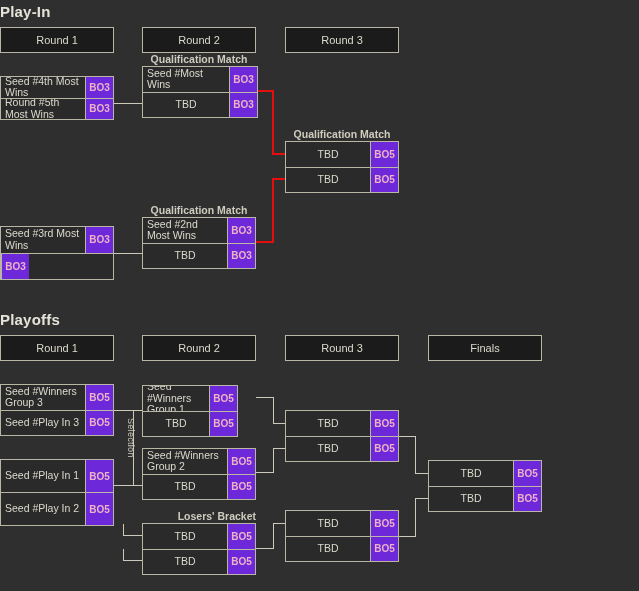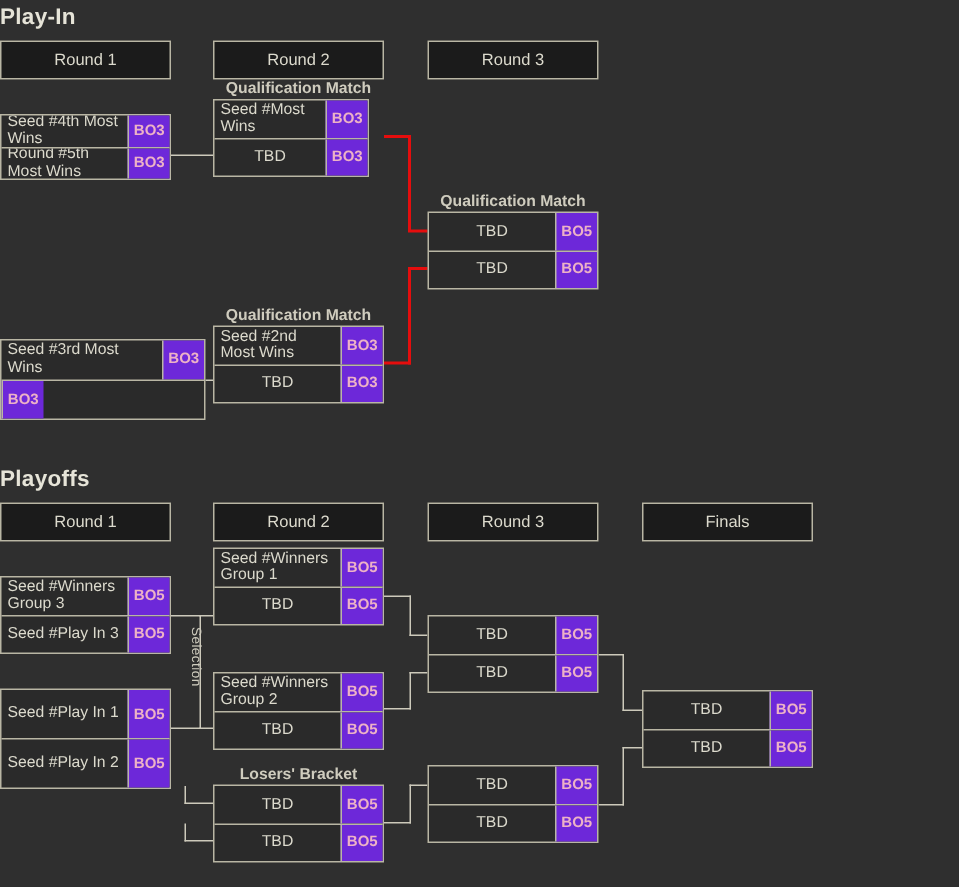--- a/index.html
+++ b/index.html
@@ -127,33 +127,33 @@
     <div class="slot">
       <div class="team left">Seed #4th Most Wins</div>
       <div class="bo">BO3</div>
     </div>
     <div class="slot">
       <div class="team left">Round #5th Most Wins</div>
       <div class="bo">BO3</div>
     </div>
   </div>
 
-  <div class="match" style="left:0px;top:226px;width:137px;height:54px;">
+  <div class="match" style="left:0px;top:226px;width:114px;height:54px;">
     <div class="slot">
       <div class="team left">Seed #3rd Most Wins</div>
       <div class="bo">BO3</div>
     </div>
     <div class="slot">
       <div class="bo">BO3</div>
     </div>
   </div>
 
   <div class="caption" style="left:142px;top:53px;width:114px;">Qualification Match</div>
 
-  <div class="match" style="left:142px;top:66px;width:104px;height:52px;">
+  <div class="match" style="left:142px;top:66px;width:116px;height:52px;">
     <div class="slot">
       <div class="team left">Seed #Most Wins</div>
       <div class="bo">BO3</div>
     </div>
     <div class="slot">
       <div class="team center">TBD</div>
       <div class="bo">BO3</div>
     </div>
   </div>
 
@@ -238,21 +238,21 @@
     <div class="slot">
       <div class="team left">Seed #Play In 1</div>
       <div class="bo">BO5</div>
     </div>
     <div class="slot">
       <div class="team left">Seed #Play In 2</div>
       <div class="bo">BO5</div>
     </div>
   </div>
 
-  <div class="match" style="left:142px;top:365px;width:114px;height:52px;">
+  <div class="match" style="left:142px;top:385px;width:96px;height:52px;">
     <div class="slot">
       <div class="team left">Seed #Winners Group 1</div>
       <div class="bo">BO5</div>
     </div>
     <div class="slot">
       <div class="team center">TBD</div>
       <div class="bo">BO5</div>
     </div>
   </div>
 
@@ -260,21 +260,21 @@
     <div class="slot">
       <div class="team left">Seed #Winners Group 2</div>
       <div class="bo">BO5</div>
     </div>
     <div class="slot">
       <div class="team center">TBD</div>
       <div class="bo">BO5</div>
     </div>
   </div>
 
-  <div class="caption" style="left:142px;top:510px;width:114px;">Losers' Bracket</div>
+  <div class="caption" style="left:142px;top:510px;width:114px;text-align:right;">Losers' Bracket</div>
 
   <div class="match" style="left:142px;top:523px;width:114px;height:52px;">
     <div class="slot">
       <div class="team center">TBD</div>
       <div class="bo">BO5</div>
     </div>
     <div class="slot">
       <div class="team center">TBD</div>
       <div class="bo">BO5</div>
     </div>

